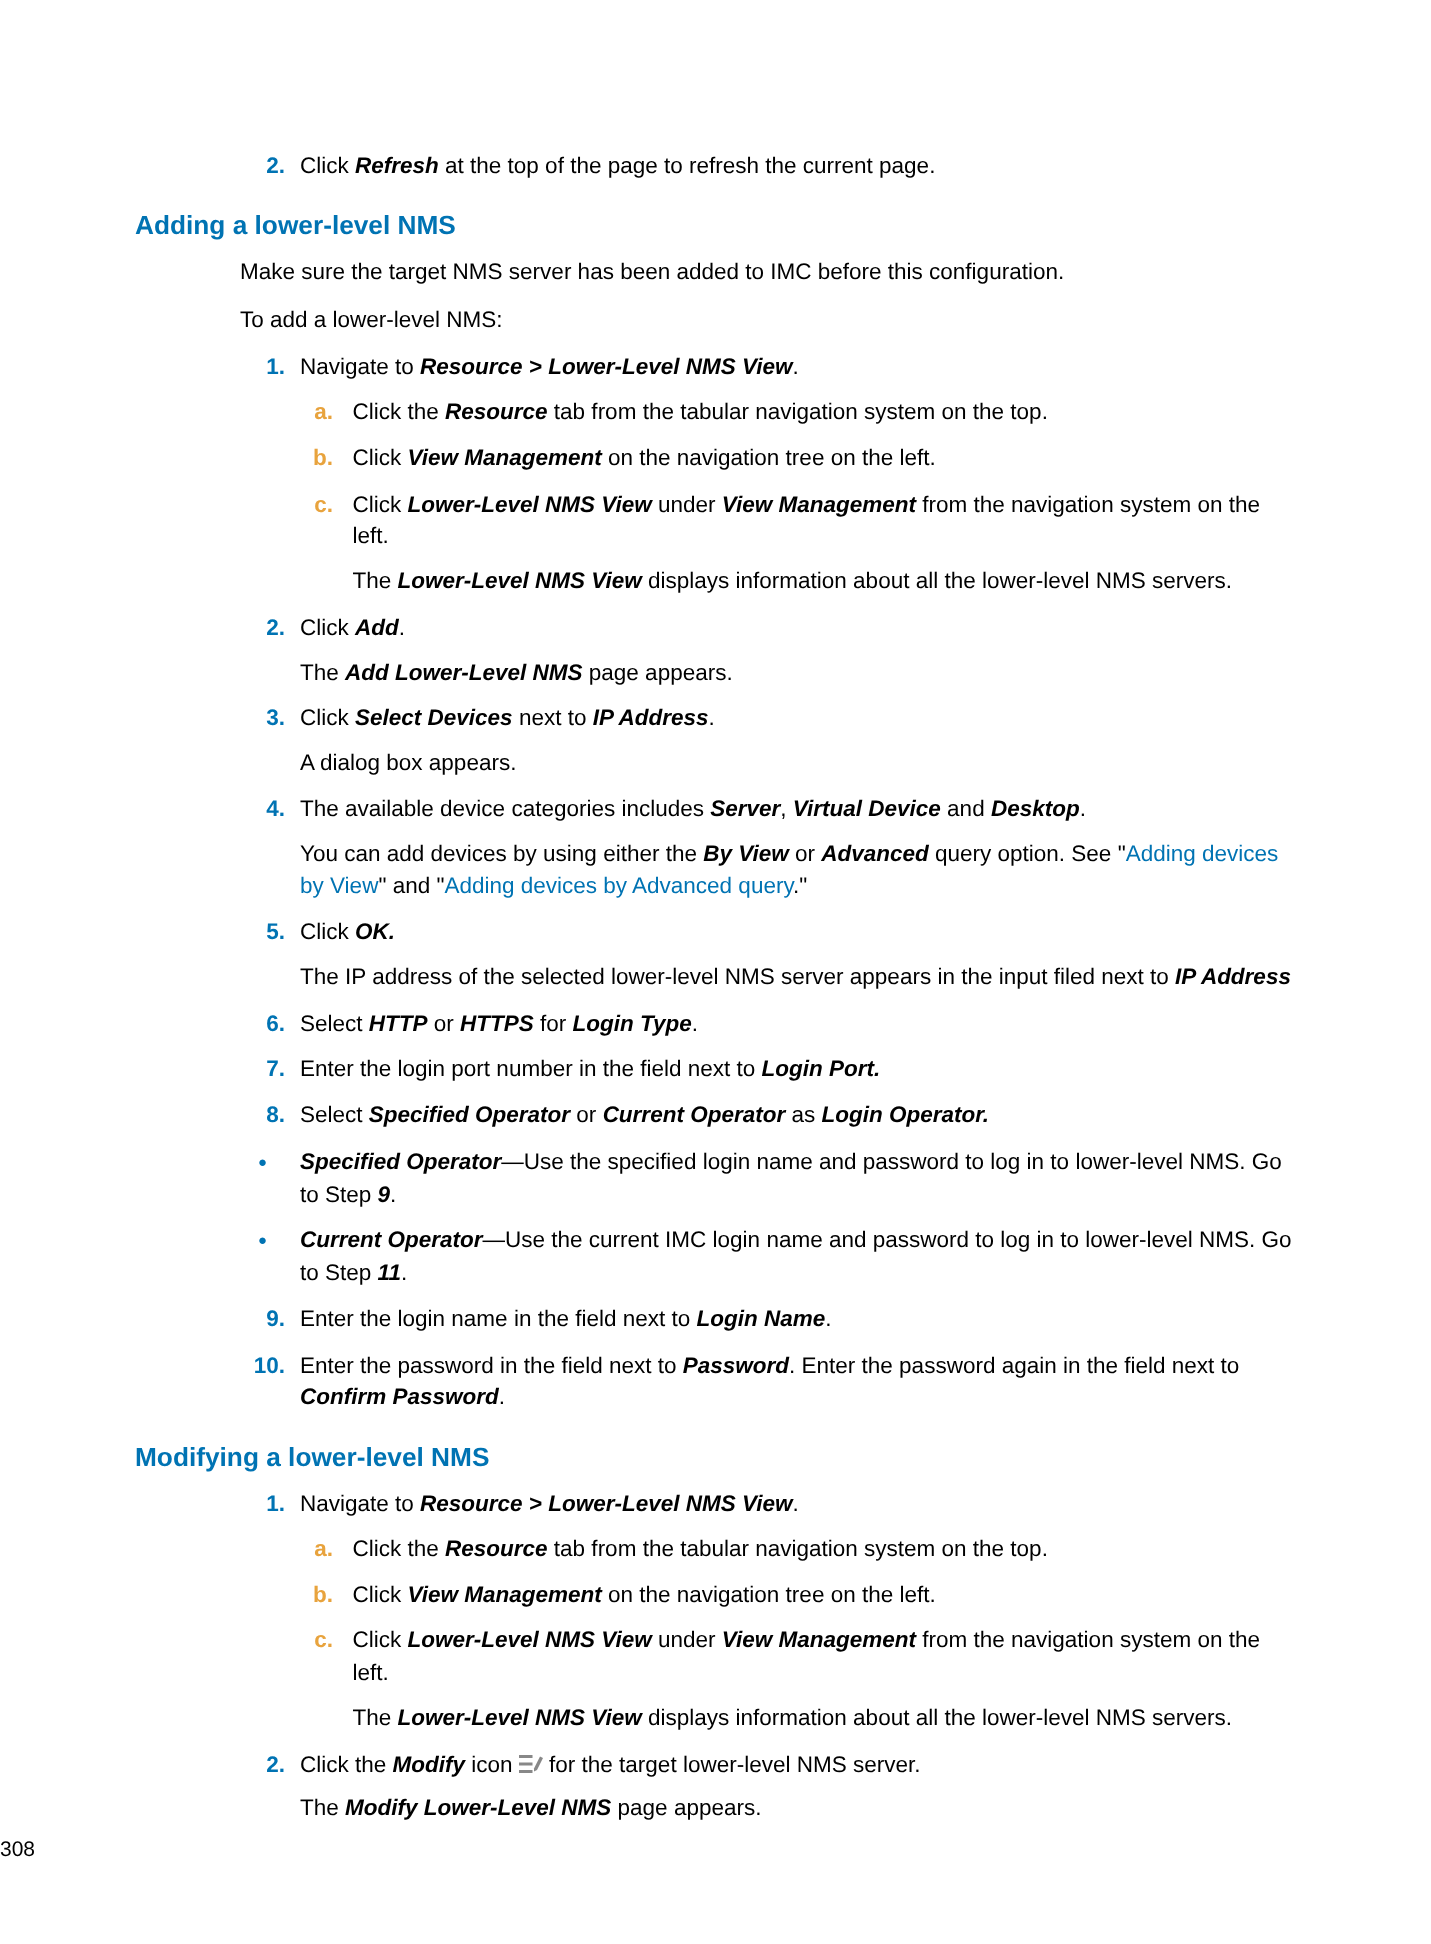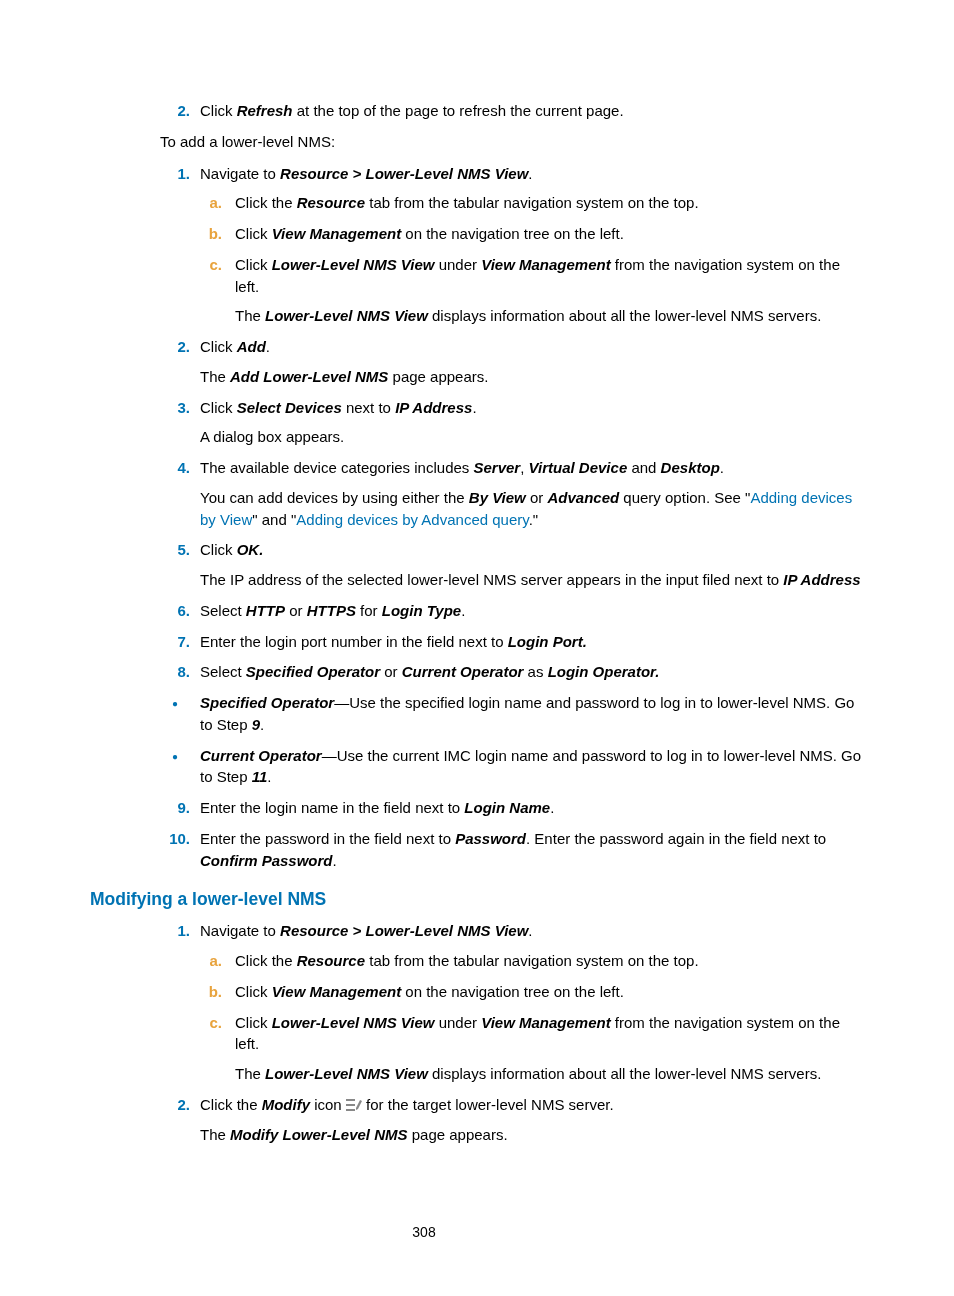--- a/index.html
+++ b/index.html
@@ -71,41 +71,43 @@
     color: #e8a33d;
     font-weight: bold;
   }
   b { font-weight: bold; font-style: italic; }
   .link { color: #0073b3; }
   .pagenum {
     position: absolute;
     bottom: 56px;
     left: 0;
     width: 848px;
-    text-align: center;
+    text-align: left;
     font-size: 14px;
   }
   .modify-icon {
     display: inline-block;
     vertical-align: -2px;
     width: 16px; height: 14px;
   }
 </style>
 </head>
 <body>
 
 <div class="page">
 
   <ul class="ol1">
     <li>
       <span class="num">2.</span>
       <span>Click </span><b>Refresh</b><span> at the top of the page to refresh the current page.</span>
     </li>
   </ul>
 
+  <div class="h3">Adding a lower-level NMS</div>
+  <p class="bodytext">Make sure the target NMS server has been added to IMC before this configuration.</p>
   <p class="bodytext">To add a lower-level NMS:</p>
 
   <ul class="ol1">
 
     <li>
       <span class="num">1.</span>
       <span>Navigate to </span><b>Resource &gt; Lower-Level NMS View</b><span>.</span>
       <ul class="ol2">
         <li>
           <span class="num">a.</span>

